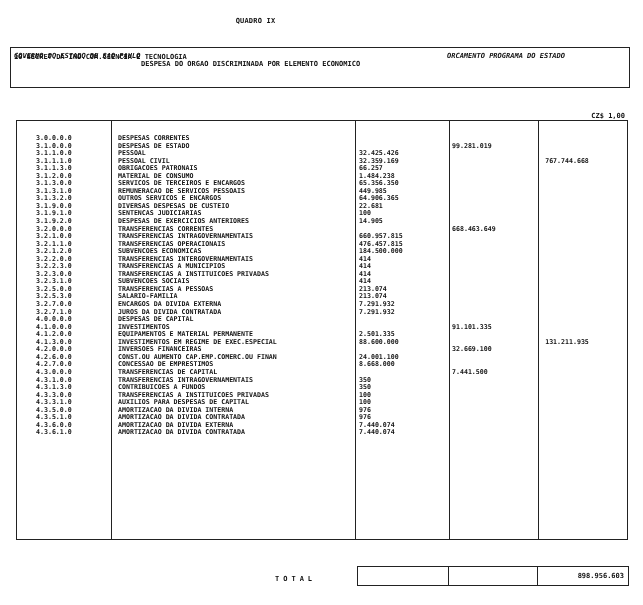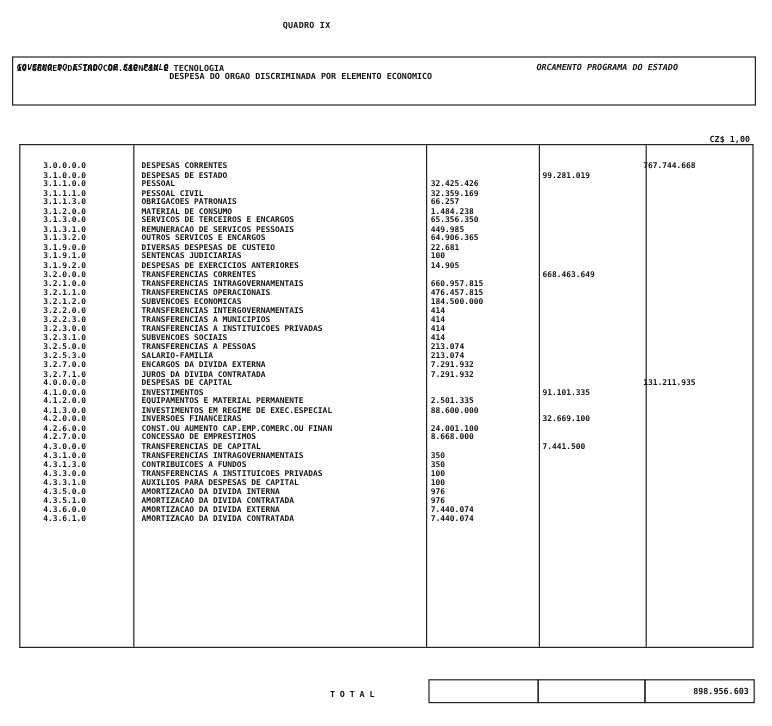--- a/index.html
+++ b/index.html
@@ -36,21 +36,21 @@
     .col-line { position: absolute; top: 0; bottom: 0; width: 0; border-left: 1.5px solid #222; }
     .rows { position: absolute; top: 14px; left: 0; right: 0; }
     .row {
       position: relative; height: 7.55px; font-size: 6.6px; line-height: 7.5px;
       white-space: nowrap;
     }
     .c-code { position: absolute; left: 2px; width: 90px; margin-left: 17px; }
     .c-spec { position: absolute; left: 101px; width: 240px; }
     .c-elem { position: absolute; left: 342px; width: 90px; text-align: left; }
     .c-sub { position: absolute; left: 435px; width: 86px; }
-    .c-cat { position: absolute; left: 519px; width: 84px; text-align: left; }
+    .c-cat { position: absolute; left: 508px; width: 84px; text-align: center; margin-top: 23px; }
     .total-label {
       position: absolute; top: 575px; left: 275px; font-size: 7px; letter-spacing: 4px;
     }
     .total-box {
       position: absolute; top: 566px; height: 20px; border: 1.5px solid #222;
       box-sizing: border-box; font-size: 7px;
     }
     .tb-val { position: absolute; right: 4px; top: 5px; }
   </style>
 </head>

